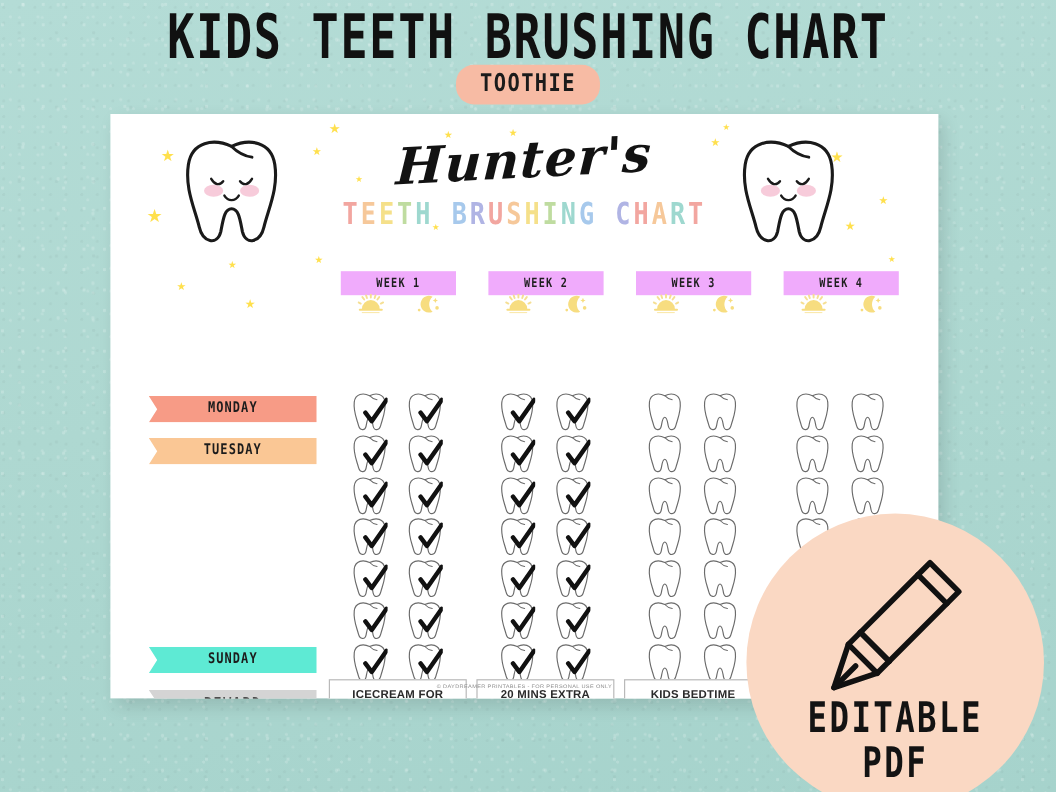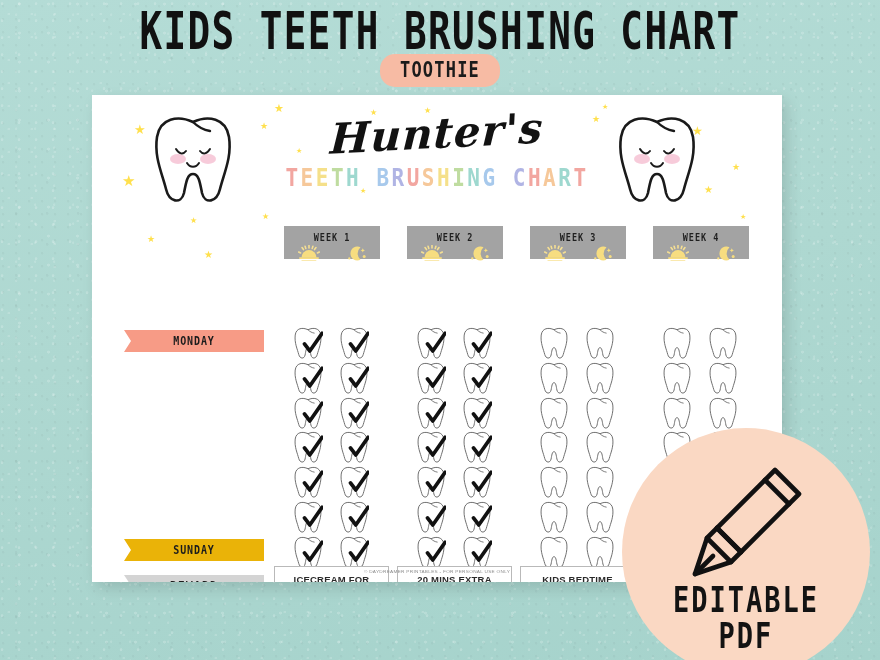--- a/index.html
+++ b/index.html
@@ -95,22 +95,22 @@
     font-size: 21px;
     letter-spacing: 2.5px;
     transform: scaleY(1.2);
   }
   #chart-subtitle span { display:inline-block; }
 
   
   #week-header-row { position: absolute; top: 131px; left: 0; width: 690px; }
   .week-head {
     position: absolute;
-    width: 96px; height: 33px;
-    background: #a3a3a3;
+    width: 96px; height: 20px;
+    background: #f0abfc;
     text-align: center;
   }
   .week-head span {
     font-family: "DejaVu Sans Mono", monospace;
     font-weight: bold;
     font-size: 8.5px;
     letter-spacing: 1px;
     color: #1f1f1f;
     line-height: 15px;
     transform: scaleY(1.25);
@@ -311,20 +311,23 @@
           <path d="M17 4 C19 6.2, 21.6 7.4, 24 7.8" fill="none" stroke="#6b6b6b" stroke-width="1" stroke-linecap="round"></path>
         </svg></div>
       <div class="tooth-cell" style="left: 570px; top: 185px;"><svg width="30" height="34" viewBox="0 0 34 38">
           <path d="M17 4 C11 1, 3.5 2, 2.5 10 C1.5 19, 5 26, 6.5 32 C7.8 37, 12.6 37.6, 13.7 32.6 C14.5 28.6, 14.8 24.3, 17 24.3 C19.2 24.3, 19.5 28.6, 20.3 32.6 C21.4 37.6, 26.2 37, 27.5 32 C29 26, 32.5 19, 31.5 10 C30.5 2, 23 1, 17 4 Z" fill="#fff" stroke="#6b6b6b" stroke-width="1.1" stroke-linejoin="round"></path>
           <path d="M17 4 C19 6.2, 21.6 7.4, 24 7.8" fill="none" stroke="#6b6b6b" stroke-width="1" stroke-linecap="round"></path>
         </svg></div>
       <div class="tooth-cell" style="left: 616px; top: 185px;"><svg width="30" height="34" viewBox="0 0 34 38">
           <path d="M17 4 C11 1, 3.5 2, 2.5 10 C1.5 19, 5 26, 6.5 32 C7.8 37, 12.6 37.6, 13.7 32.6 C14.5 28.6, 14.8 24.3, 17 24.3 C19.2 24.3, 19.5 28.6, 20.3 32.6 C21.4 37.6, 26.2 37, 27.5 32 C29 26, 32.5 19, 31.5 10 C30.5 2, 23 1, 17 4 Z" fill="#fff" stroke="#6b6b6b" stroke-width="1.1" stroke-linejoin="round"></path>
           <path d="M17 4 C19 6.2, 21.6 7.4, 24 7.8" fill="none" stroke="#6b6b6b" stroke-width="1" stroke-linecap="round"></path>
         </svg></div>
+      <div class="ribbon" style="top: 224px; background: rgb(250, 199, 149);">
+        <span class="lbl">TUESDAY</span>
+      </div>
       <div class="tooth-cell" style="left: 201px; top: 220px;"><svg width="30" height="34" viewBox="0 0 34 38">
           <path d="M17 4 C11 1, 3.5 2, 2.5 10 C1.5 19, 5 26, 6.5 32 C7.8 37, 12.6 37.6, 13.7 32.6 C14.5 28.6, 14.8 24.3, 17 24.3 C19.2 24.3, 19.5 28.6, 20.3 32.6 C21.4 37.6, 26.2 37, 27.5 32 C29 26, 32.5 19, 31.5 10 C30.5 2, 23 1, 17 4 Z" fill="#fff" stroke="#6b6b6b" stroke-width="1.1" stroke-linejoin="round"></path>
           <path d="M17 4 C19 6.2, 21.6 7.4, 24 7.8" fill="none" stroke="#6b6b6b" stroke-width="1" stroke-linecap="round"></path>
           <g transform="translate(3,5)">
             <path d="M10 15 L16 23 L30 3" fill="none" stroke="#111" stroke-width="4.2" stroke-linecap="round" stroke-linejoin="round"></path>
           </g>
         </svg></div>
       <div class="tooth-cell" style="left: 247px; top: 220px;"><svg width="30" height="34" viewBox="0 0 34 38">
           <path d="M17 4 C11 1, 3.5 2, 2.5 10 C1.5 19, 5 26, 6.5 32 C7.8 37, 12.6 37.6, 13.7 32.6 C14.5 28.6, 14.8 24.3, 17 24.3 C19.2 24.3, 19.5 28.6, 20.3 32.6 C21.4 37.6, 26.2 37, 27.5 32 C29 26, 32.5 19, 31.5 10 C30.5 2, 23 1, 17 4 Z" fill="#fff" stroke="#6b6b6b" stroke-width="1.1" stroke-linejoin="round"></path>
           <path d="M17 4 C19 6.2, 21.6 7.4, 24 7.8" fill="none" stroke="#6b6b6b" stroke-width="1" stroke-linecap="round"></path>
@@ -531,21 +534,21 @@
           <path d="M17 4 C19 6.2, 21.6 7.4, 24 7.8" fill="none" stroke="#6b6b6b" stroke-width="1" stroke-linecap="round"></path>
         </svg></div>
       <div class="tooth-cell" style="left: 570px; top: 359px;"><svg width="30" height="34" viewBox="0 0 34 38">
           <path d="M17 4 C11 1, 3.5 2, 2.5 10 C1.5 19, 5 26, 6.5 32 C7.8 37, 12.6 37.6, 13.7 32.6 C14.5 28.6, 14.8 24.3, 17 24.3 C19.2 24.3, 19.5 28.6, 20.3 32.6 C21.4 37.6, 26.2 37, 27.5 32 C29 26, 32.5 19, 31.5 10 C30.5 2, 23 1, 17 4 Z" fill="#fff" stroke="#6b6b6b" stroke-width="1.1" stroke-linejoin="round"></path>
           <path d="M17 4 C19 6.2, 21.6 7.4, 24 7.8" fill="none" stroke="#6b6b6b" stroke-width="1" stroke-linecap="round"></path>
         </svg></div>
       <div class="tooth-cell" style="left: 616px; top: 359px;"><svg width="30" height="34" viewBox="0 0 34 38">
           <path d="M17 4 C11 1, 3.5 2, 2.5 10 C1.5 19, 5 26, 6.5 32 C7.8 37, 12.6 37.6, 13.7 32.6 C14.5 28.6, 14.8 24.3, 17 24.3 C19.2 24.3, 19.5 28.6, 20.3 32.6 C21.4 37.6, 26.2 37, 27.5 32 C29 26, 32.5 19, 31.5 10 C30.5 2, 23 1, 17 4 Z" fill="#fff" stroke="#6b6b6b" stroke-width="1.1" stroke-linejoin="round"></path>
           <path d="M17 4 C19 6.2, 21.6 7.4, 24 7.8" fill="none" stroke="#6b6b6b" stroke-width="1" stroke-linecap="round"></path>
         </svg></div>
-      <div class="ribbon" style="top: 398px; background: #eab308;">
+      <div class="ribbon" style="top: 398px; background: #5eead4;">
         <span class="lbl">SUNDAY</span>
       </div>
       <div class="tooth-cell" style="left: 201px; top: 394px;"><svg width="30" height="34" viewBox="0 0 34 38">
           <path d="M17 4 C11 1, 3.5 2, 2.5 10 C1.5 19, 5 26, 6.5 32 C7.8 37, 12.6 37.6, 13.7 32.6 C14.5 28.6, 14.8 24.3, 17 24.3 C19.2 24.3, 19.5 28.6, 20.3 32.6 C21.4 37.6, 26.2 37, 27.5 32 C29 26, 32.5 19, 31.5 10 C30.5 2, 23 1, 17 4 Z" fill="#fff" stroke="#6b6b6b" stroke-width="1.1" stroke-linejoin="round"></path>
           <path d="M17 4 C19 6.2, 21.6 7.4, 24 7.8" fill="none" stroke="#6b6b6b" stroke-width="1" stroke-linecap="round"></path>
           <g transform="translate(3,5)">
             <path d="M10 15 L16 23 L30 3" fill="none" stroke="#111" stroke-width="4.2" stroke-linecap="round" stroke-linejoin="round"></path>
           </g>
         </svg></div>
       <div class="tooth-cell" style="left: 247px; top: 394px;"><svg width="30" height="34" viewBox="0 0 34 38">

